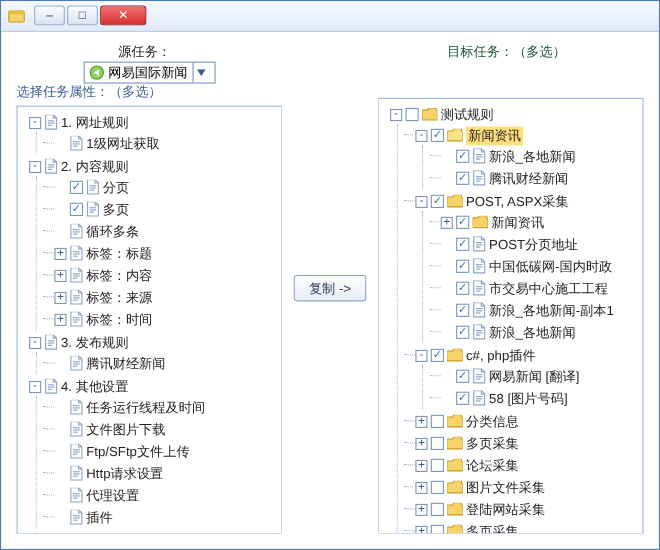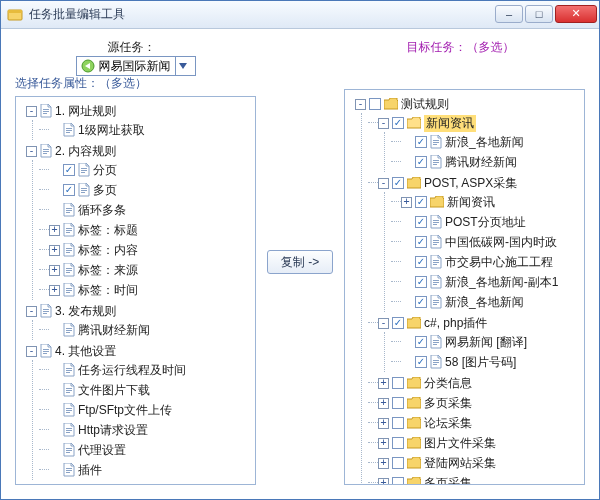--- a/index.html
+++ b/index.html
@@ -112,21 +112,20 @@
 </style>
 </head>
 <body>
 
 <div class="window">
   <div class="titlebar">
     <svg class="app-icon" viewBox="0 0 16 16">
       <rect x="1" y="3" width="14" height="10" rx="1" fill="#f7d46a" stroke="#c79a20"></rect>
       <rect x="1" y="3" width="14" height="3" fill="#e7bb3c"></rect>
     </svg>
-    <div class="title">任务批量编辑工具</div>
     <div class="winbtns">
       <div class="winbtn">–</div>
       <div class="winbtn">□</div>
       <div class="winbtn close">✕</div>
     </div>
   </div>
 
   <div class="body">
     <div class="leftcol">
       <div class="row">
@@ -409,21 +408,21 @@
           </div>
       </div>
     </div>
 
     <div class="midcol">
       <div class="copybtn">复制 -&gt;</div>
     </div>
 
     <div class="rightcol">
       <div class="row">
-        <span class="label" style="color:#a21caf">目标任务：（多选）</span>
+        <span class="label" style="color:#14532d">目标任务：（多选）</span>
       </div>
       <div style="height:20px"></div>
       <div class="treewrap">
         <div class="tree" id="right-tree">
             <ul>
               <li>
                 <div class="node">
                   <span class="toggle ">-</span>
                   <span class="chk"></span>
                   <svg class="folder-icon" viewBox="0 0 14 12">

